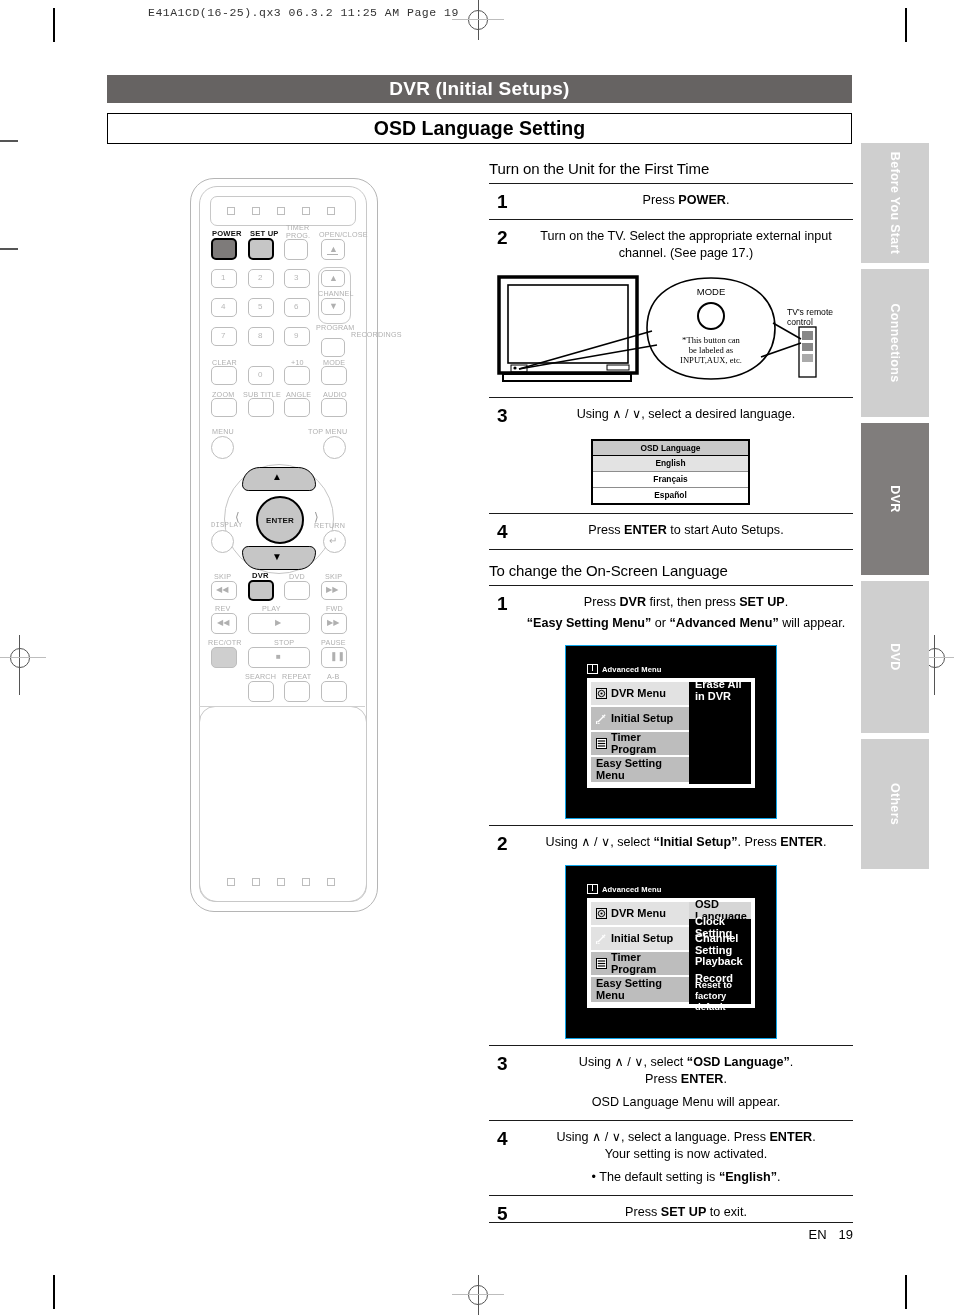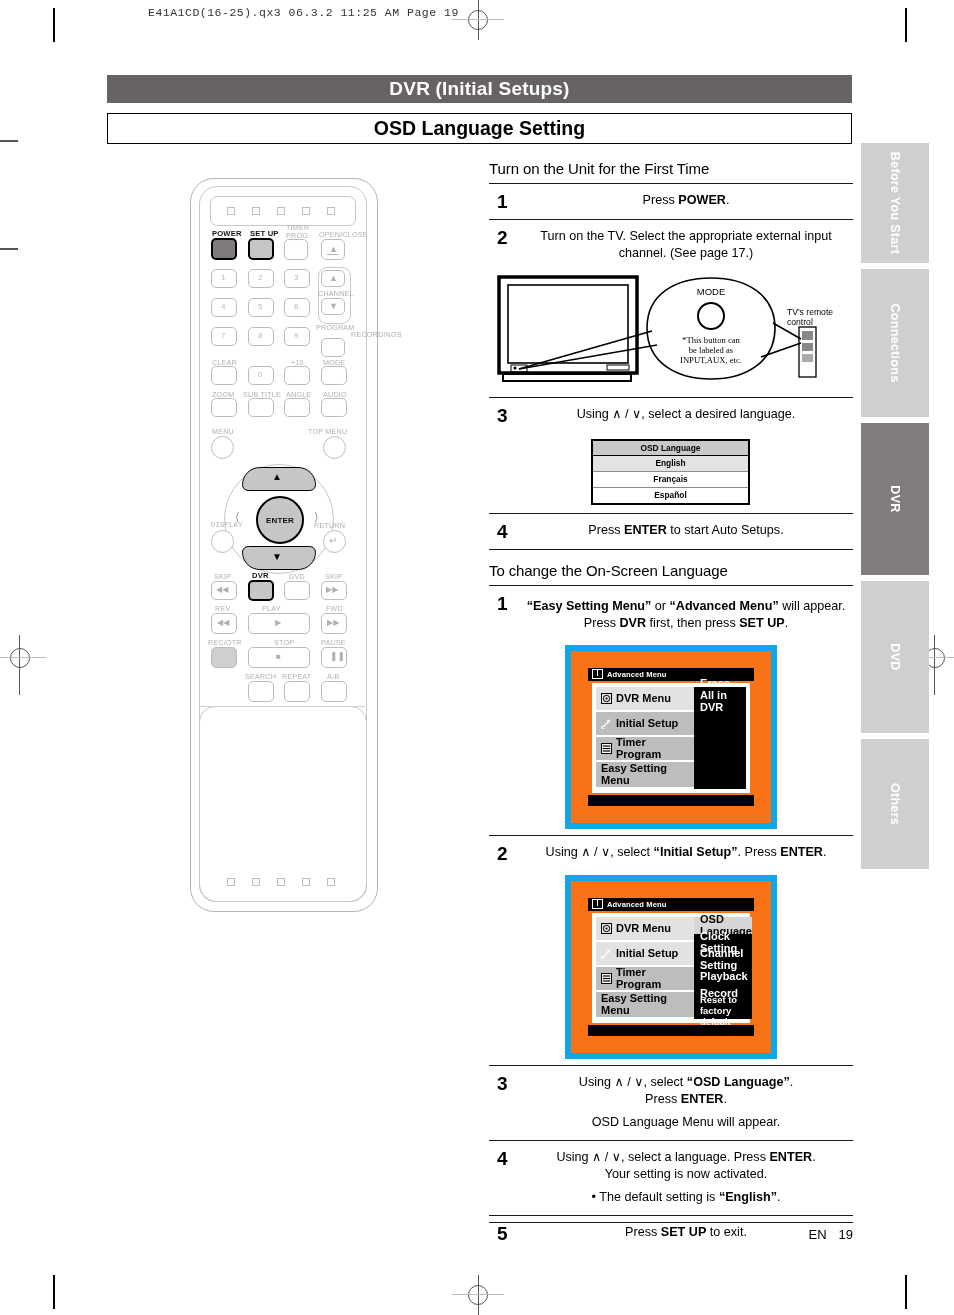--- a/index.html
+++ b/index.html
@@ -89,21 +89,21 @@
   
   .osd{
     position:absolute;left:119px;top:318px;width:156px;border:2px solid #000;background:#fff;
   }
   .osd .hd{background:#c9c9c9;text-align:center;font-size:8.4px;font-weight:bold;padding:2px 0;border-bottom:1px solid #000;}
   .osd .it{text-align:center;font-size:8.4px;font-weight:bold;padding:2.5px 0;border-bottom:1px solid #8d8d8d;background:#fff;}
   .osd .it.sel{background:#e3e3e3;}
   .osd .it:last-child{border-bottom:none;}
 
   
-  .adv{background:#f97316;border:6px solid #0ea5e9;box-sizing:border-box;padding:17px;}
+  .adv{background:#000000;border:1px solid #0ea5e9;box-sizing:border-box;padding:17px;}
   .adv .bar{height:13px;background:#000;display:flex;align-items:center;padding-left:4px;}
   .adv .bar .bico{width:9px;height:8px;border:1px solid #fff;margin-right:4px;display:inline-block;position:relative;}
   .adv .bar .bico:after{content:"";position:absolute;left:4px;top:0;width:1px;height:6px;background:#fff;}
   .adv .bar .btxt{color:#fff;font-size:7.6px;font-weight:bold;letter-spacing:.1px;}
   .adv .panel{background:#fff;margin:2px 4px 2px 4px;padding:4px;}
   .adv .cols{display:flex;}
   .adv .left{width:98px;flex:0 0 98px;}
   .adv .right{flex:1;background:#000;}
   .adv .lrow{
     height:25px;display:flex;align-items:center;padding-left:5px;box-sizing:border-box;
@@ -400,22 +400,22 @@
     </div>
   </div>
   <div class="rule"></div>
 
   <h2 class="sec" style="margin-top:12px;">To change the On-Screen Language</h2>
 
   <div class="rule"></div>
   <div class="step">
     <div class="num">1</div>
     <div class="body">
+      <div><span>Press </span><b>DVR</b><span> first, then press </span><b>SET UP</b><span>.</span></div>
       <div style="margin-top:4px;"><b>“Easy Setting Menu”</b><span> or </span><b>“Advanced Menu”</b><span> will appear.</span></div>
-      <div><span>Press </span><b>DVR</b><span> first, then press </span><b>SET UP</b><span>.</span></div>
     </div>
   </div>
 
   <div style="display:flex;justify-content:center;margin:4px 0 6px 0;">
     <div class="adv" style="width:212px;">
       <div class="bar">
         <span class="bico"></span>
         <span class="btxt">Advanced Menu</span>
       </div>
       <div class="panel">

